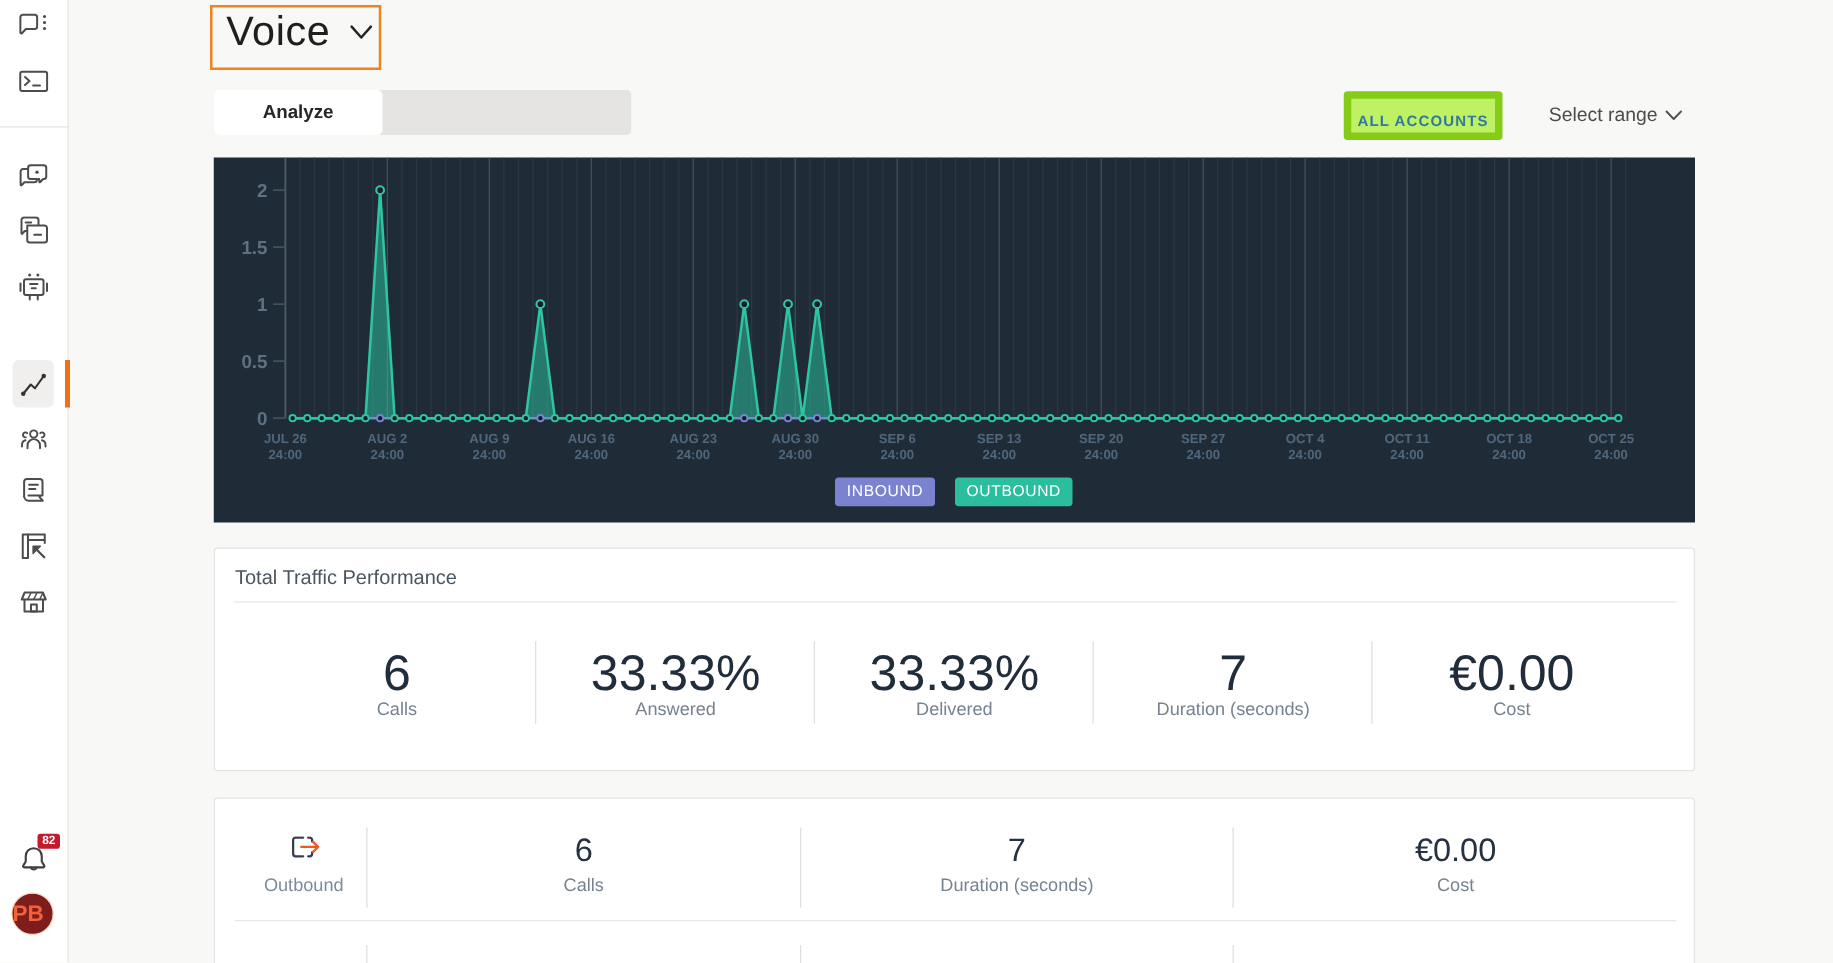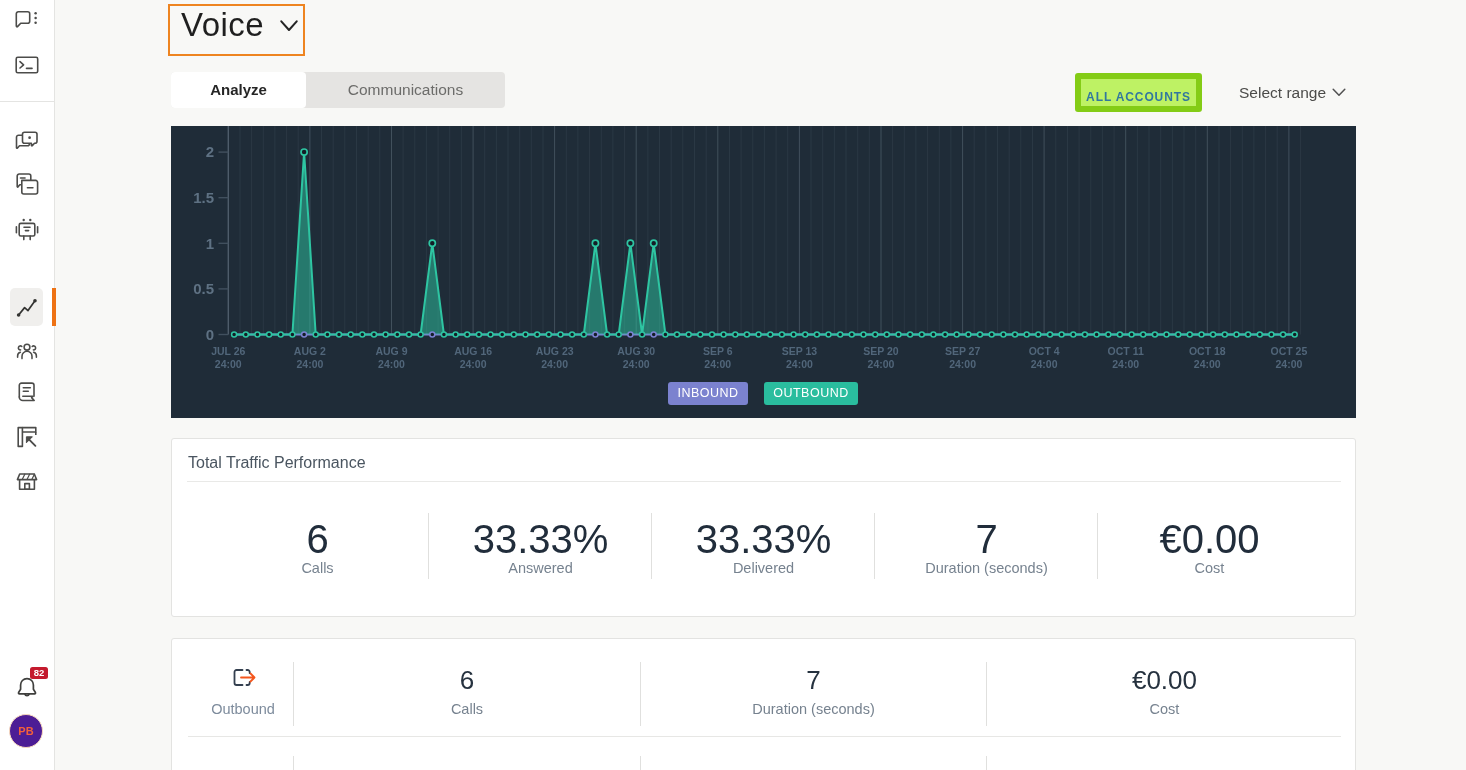--- a/index.html
+++ b/index.html
@@ -117,31 +117,30 @@
     <path d="M7.2,10.4 l2.6,-5.2 M12,10.4 l2.6,-5.2 M16.8,10.4 l2.6,-5.2" stroke-width="1.2"></path>
     <path d="M4.6,10.8 v9.4 h14.8 v-9.4"></path>
     <rect x="9.8" y="14.6" width="4.6" height="5.6"></rect>
   </svg>
 
   <svg class="sic" style="top:676px;left:14.5px" width="24" height="24" viewBox="0 0 24 24" fill="none" stroke="#3f3f3d" stroke-width="1.7" stroke-linejoin="round" stroke-linecap="round">
     <path d="M12,2.6 c3.8,0 6.4,2.9 6.4,6.4 v4.2 l2,3.3 a0.9,0.9 0 0 1 -0.8,1.4 H4.4 a0.9,0.9 0 0 1 -0.8,-1.4 l2,-3.3 V9 c0,-3.5 2.6,-6.4 6.4,-6.4 z"></path>
     <path d="M9.8,18 a2.3,2.3 0 0 0 4.4,0"></path>
   </svg>
   <div style="position:absolute;left:30px;top:667px;width:18px;height:12px;background:#c41a2e;border-radius:2.5px;z-index:6;color:#fff;font-size:9.5px;font-weight:bold;text-align:center;line-height:12px">82</div>
-  <div style="position:absolute;left:9px;top:714px;width:34px;height:34px;border-radius:50%;background:#4c1d95;border:1px solid #f8d9bd;color:#f3603a;font-size:11px;font-weight:bold;text-align:center;line-height:32px">PB</div>
+  <div style="position:absolute;left:9px;top:714px;width:34px;height:34px;border-radius:50%;background:#7f1d1d;border:1px solid #f8d9bd;color:#f3603a;font-size:18px;font-weight:bold;line-height:32px">PB</div>
 </div>
 <div id="voicebox">
     <span>Voice</span>
   <svg style="position:absolute;left:110px;top:14px" width="18" height="12" viewBox="0 0 18 12" fill="none" stroke="#242424" stroke-width="2" stroke-linecap="round" stroke-linejoin="round">
       <path d="M1.3,1.3 L9,10 L16.7,1.3"></path>
     </svg>
 </div>
 <div id="tabs">
     <div id="tab1">Analyze</div>
-    <div id="tab2">Communications</div>
   </div>
 <div id="allacc">ALL ACCOUNTS</div>
 <div id="selrange">Select range</div>
 <svg style="position:absolute;left:1332px;top:88px" width="14" height="9" viewBox="0 0 14 9" fill="none" stroke="#515151" stroke-width="1.5" stroke-linecap="round" stroke-linejoin="round">
     <path d="M1.2,1.2 L7,7.2 L12.8,1.2"></path>
   </svg>
 <div id="chart">
   <svg width="1185" height="292" viewBox="0 0 1185 292" font-family="Liberation Sans, sans-serif">
 <line x1="69.0" y1="0" x2="69.0" y2="208.5" stroke="#2a3844" stroke-width="1"></line>
 <line x1="80.6" y1="0" x2="80.6" y2="208.5" stroke="#2a3844" stroke-width="1"></line>

